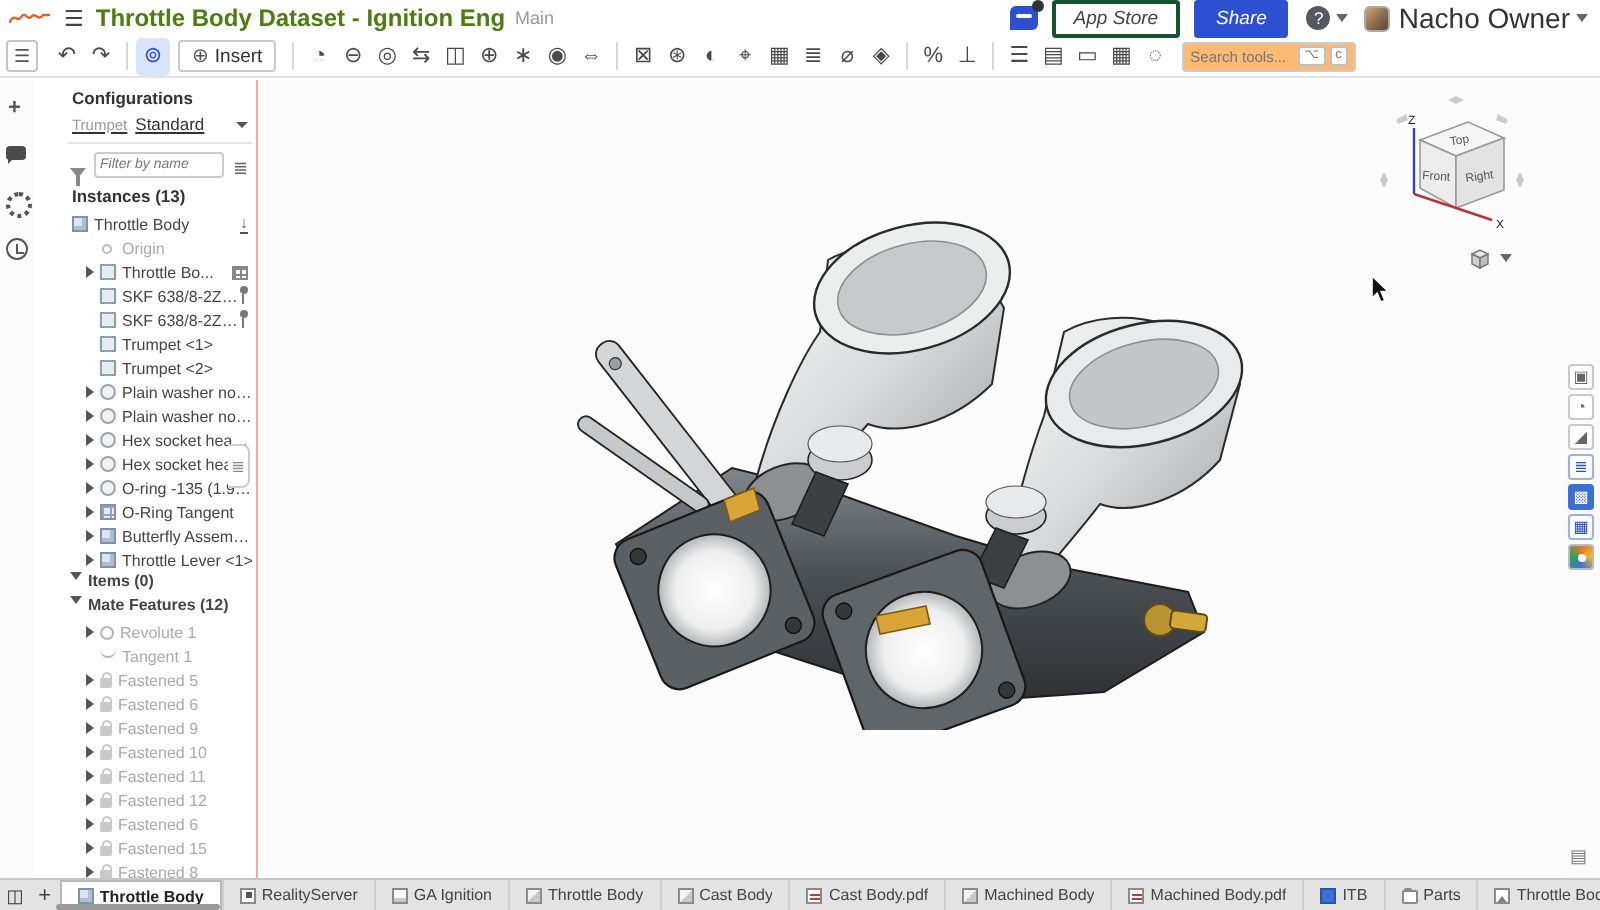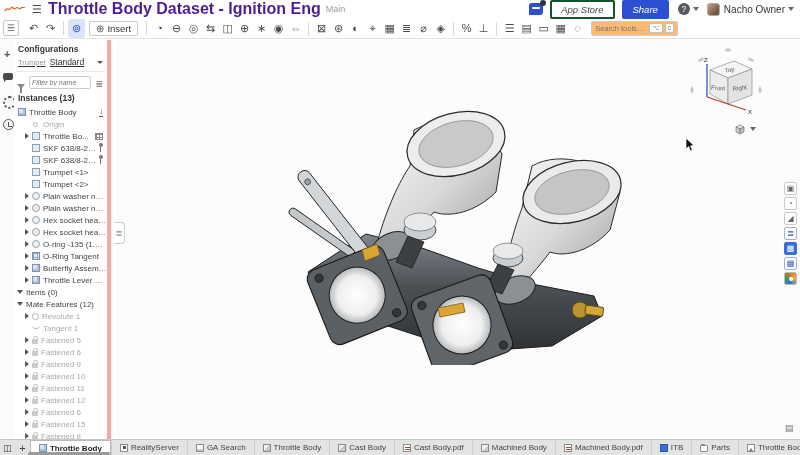--- a/index.html
+++ b/index.html
@@ -3,32 +3,32 @@
 <meta charset="utf-8">
 <style>
   * { margin:0; padding:0; box-sizing:border-box; }
   html,body { width:800px; height:455px; font-family:"Liberation Sans", sans-serif; background:#fff; overflow:hidden; }
   .app { position:relative; width:800px; height:455px; background:#fff; font-size:10px; color:#333; }
 
   
   .header { position:absolute; top:0; left:0; right:0; height:18px; display:flex; align-items:center; padding:0 6px 0 4px; background:#fff; z-index:30; }
   .logo { width:22px; height:10px; margin-right:6px; }
   .menu-glyph { font-size:11px; color:#444; margin-right:6px; cursor:pointer; }
-  .doc-title { font-size:16px; font-weight:bold; color:#4c1d95; white-space:nowrap; }
+  .doc-title { font-size:12px; font-weight:bold; color:#4d7c0f; white-space:nowrap; }
   .workspace { font-size:9px; color:#9a9a9a; margin-left:5px; white-space:nowrap; }
   .hspacer { flex:1; }
   .hbtn { font-size:9.5px; color:#444; background:#fff; border:2px solid #14532d; border-radius:2px; padding:2px 9px; margin-left:7px; white-space:nowrap; cursor:pointer;font-style:italic; }
   .hbtn.share { background:#2d4fd2; border-color:#2d4fd2; color:#fff; }
   .chat-icon { position:relative; width:14px; height:12px; background:#2d4fd2; border-radius:3px 3px 3px 0; margin-left:4px; }
   .chat-icon::before { content:""; position:absolute; left:3px; top:4px; width:8px; height:2px; background:#fff; border-radius:1px; }
   .chat-icon::after { content:""; position:absolute; right:-3px; top:-3px; width:6px; height:6px; background:#30343b; border-radius:50%; }
   .help-icon { width:12px; height:12px; border-radius:50%; background:#565a60; color:#fff; font-size:8.5px; text-align:center; line-height:12px; margin-left:9px; }
   .caret { width:0; height:0; border-left:3px solid transparent; border-right:3px solid transparent; border-top:4px solid #666; margin-left:3px; }
   .avatar { width:13px; height:13px; border-radius:3px; margin-left:8px; background:linear-gradient(135deg,#c9a37a 0%,#8a6b4f 55%,#5d4634 100%); border:1px solid #aaa; }
-  .user-name { font-size:10px; color:#333; margin-left:4px; white-space:nowrap; }
+  .user-name { font-size:14px; color:#333; margin-left:4px; white-space:nowrap; }
 
   
   .toolbar { position:absolute; top:18px; left:0; right:0; height:21px; display:flex; align-items:center; padding-left:3px; background:#fff; border-bottom:1px solid #e3e3e3; z-index:25; }
   .tree-toggle { width:16px; height:16px; border:1px solid #c4c4c4; border-radius:2px; font-size:9px; color:#555; text-align:center; line-height:15px; margin-right:6px; background:#fff; cursor:pointer; }
   .tb-icon { display:inline-block; width:17px; text-align:center; font-size:11px; color:#4a4a4a; cursor:pointer; line-height:19px; }
   .tb-icon.sel-tool { background:#d9e3f9; border-radius:3px; color:#2d4fd2; }
   .tb-divider { display:inline-block; width:1px; height:14px; background:#d8d8d8; margin:0 4px; vertical-align:middle; }
   .insert-btn { display:inline-flex; align-items:center; border:1px solid #c9c9c9; border-radius:2px; background:#fff; padding:1px 6px; font-size:9.5px; color:#333; margin:0 4px; cursor:pointer; }
   .insert-btn .ig { font-size:10px; margin-right:3px; color:#555; }
   .search-tools { position:relative; display:flex; align-items:center; border:1px solid #ccc; border-radius:2px; background:#fdba74; height:15px; padding:0 3px; margin-left:5px; }
@@ -39,21 +39,21 @@
   .left-rail { position:absolute; left:0; top:40px; bottom:16px; width:17px; background:#fbfbfb; z-index:20; }
   .rail-icon { width:17px; height:16px; margin-top:7px; position:relative; cursor:pointer; }
   .ri-follow::before { content:"+"; position:absolute; left:4px; top:1px; font-size:11px; color:#555; font-weight:bold; }
   .ri-comment::before { content:""; position:absolute; left:3px; top:3px; width:10px; height:7px; background:#4a4a4a; border-radius:2px; }
   .ri-comment::after { content:""; position:absolute; left:4px; top:9px; border-left:3px solid #4a4a4a; border-bottom:3px solid transparent; }
   .ri-gear::before { content:""; position:absolute; left:3px; top:3px; width:9px; height:9px; border:2px dotted #555; border-radius:50%; }
   .ri-clock::before { content:""; position:absolute; left:3px; top:3px; width:9px; height:9px; border:1.3px solid #555; border-radius:50%; }
   .ri-clock::after { content:""; position:absolute; left:7.5px; top:5.5px; width:3px; height:4px; border-left:1.3px solid #555; border-bottom:1.3px solid #555; }
 
   
-  .panel { position:absolute; left:14px; top:40px; bottom:16px; width:97px; background:#fff; border-right:4px solid #fca5a5; overflow:hidden; z-index:20; padding:2px 0 0 2px; }
+  .panel { position:absolute; left:32px; top:40px; bottom:16px; width:97px; background:#fff; border-right:1px solid #fca5a5; overflow:hidden; z-index:20; padding:2px 0 0 2px; }
   .sec-title { font-size:8.5px; font-weight:bold; color:#333; margin:2px 0 3px 2px; }
   .config-row { display:flex; align-items:center; margin:0 0 4px 2px;text-decoration:underline; }
   .config-name { font-size:7.5px; color:#999; margin-right:4px; }
   .config-value { font-size:8.5px; color:#333; flex:1; cursor:pointer; }
   .config-caret { width:0; height:0; border-left:3px solid transparent; border-right:3px solid transparent; border-top:3.5px solid #555; margin-right:4px; }
   .panel-div { height:1px; background:#e6e6e6; margin:3px 2px 4px 0; }
   .filter-row { display:flex; align-items:flex-end; margin:2px 2px 4px 1px; }
   .funnel { width:0; height:0; border-left:4px solid transparent; border-right:4px solid transparent; border-top:5px solid #888; position:relative; margin-right:4px; cursor:pointer; }
   .funnel::after { content:""; position:absolute; left:-0.75px; top:-1px; width:1.5px; height:5px; background:#888; }
   .filter-input { flex:1; height:13px; border:1px solid #ccc; border-radius:2px; font-size:7px; font-style:italic; color:#999; padding:0 2px; outline:none; font-family:"Liberation Sans",sans-serif; min-width:0; }
@@ -75,21 +75,21 @@
   .ti-revolute { border:1.3px solid #b5b5b5; border-radius:50%; width:7px; height:7px; }
   .ti-tangent { width:8px; height:4px; border-bottom:1.5px solid #b5b5b5; border-radius:0 0 6px 6px; margin-top:-2px; }
   .ti-fastened { width:6px; height:5px; background:#c9c9c9; border-radius:1px; position:relative; margin-top:2px; }
   .ti-fastened::before { content:""; position:absolute; left:1px; top:-3px; width:3px; height:3px; border:1px solid #c9c9c9; border-bottom:none; border-radius:3px 3px 0 0; }
   .tbadge { flex:none; margin-left:auto; margin-right:4px; }
   .tb-pin { width:5px; height:10px; position:relative; }
   .tb-pin::before { content:""; position:absolute; top:0; left:0.5px; width:4px; height:4px; background:#777; border-radius:50%; }
   .tb-pin::after { content:""; position:absolute; top:4px; left:2px; width:1px; height:5px; background:#777; }
   .tb-grid { width:8px; height:7px; background:linear-gradient(#888 1px,transparent 1px),linear-gradient(90deg,#888 1px,transparent 1px),#fff; background-size:3px 3px; border:1px solid #888; }
   .tb-download { font-size:8px; color:#555; border-bottom:1px solid #555; line-height:8px; }
-  .subhead { display:flex; align-items:center; height:12px; font-size:8px; font-weight:normal; color:#444; cursor:pointer; }
+  .subhead { display:flex; align-items:flex-start; height:12px; font-size:8px; font-weight:bold; color:#444; cursor:pointer; }
 
   
   .panel-handle { position:absolute; left:114px; top:222px; width:11px; height:22px; background:#fff; border:1px solid #ccc; border-left:none; border-radius:0 4px 4px 0; z-index:21; display:flex; align-items:center; justify-content:center; font-size:8px; color:#888; cursor:pointer; }
 
   
   .viewport { position:absolute; left:115px; top:40px; right:18px; bottom:16px; background:#fcfcfc; overflow:hidden; }
   .model-svg { position:absolute; left:155px; top:60px; }
   .viewcube { position:absolute; right:18px; top:8px; width:76px; height:74px; }
   .home-cube { position:absolute; right:26px; top:82px; display:flex; align-items:center; cursor:pointer; }
   .cursor-svg { position:absolute; left:570px; top:98px; }
@@ -461,21 +461,21 @@
         <div class="tab active">
           <span class="tabicon ic-assembly"></span>
           <span class="tablabel">Throttle Body</span>
         </div>
         <div class="tab">
           <span class="tabicon ic-app"></span>
           <span class="tablabel">RealityServer</span>
         </div>
         <div class="tab">
           <span class="tabicon ic-drawing"></span>
-          <span class="tablabel">GA Search</span>
+          <span class="tablabel">GA Ignition</span>
         </div>
         <div class="tab">
           <span class="tabicon ic-partstudio"></span>
           <span class="tablabel">Throttle Body</span>
         </div>
         <div class="tab">
           <span class="tabicon ic-partstudio"></span>
           <span class="tablabel">Cast Body</span>
         </div>
         <div class="tab">

